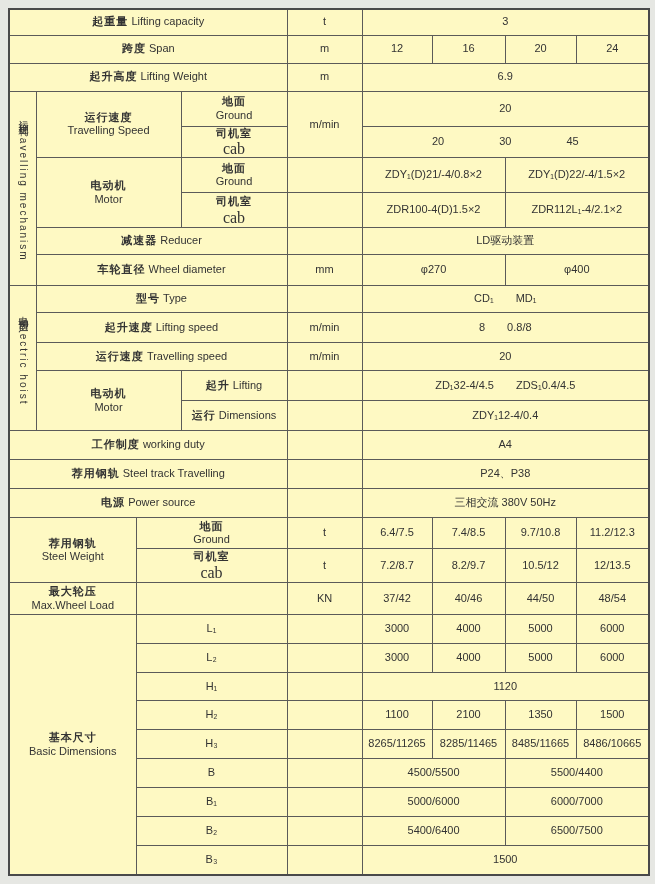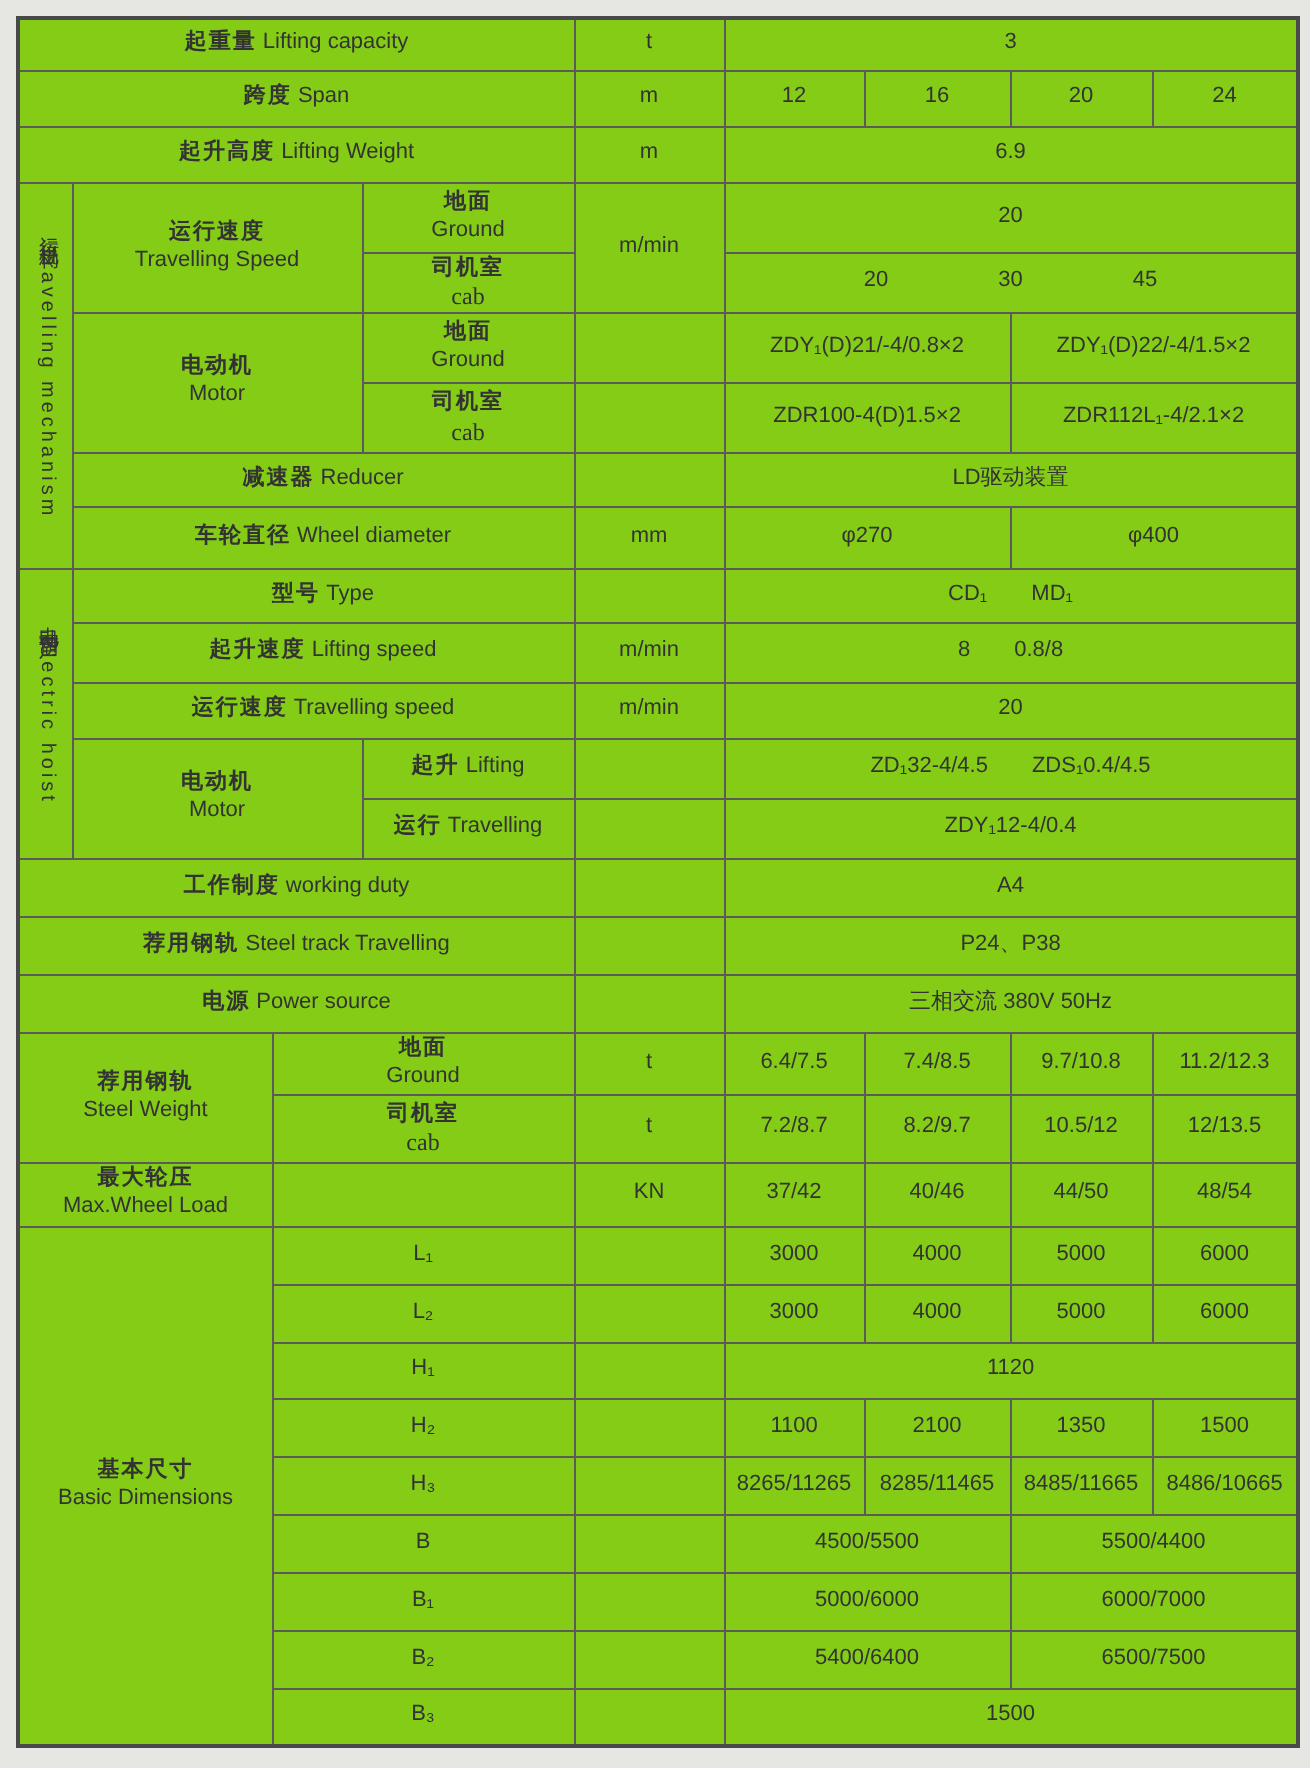--- a/index.html
+++ b/index.html
@@ -7,38 +7,38 @@
     width:655px;height:884px;
     background:#e6e7e3;
     font-family:"Liberation Sans","DejaVu Sans",sans-serif;
     color:#333;
   }
   table.spec{
     border-collapse:collapse;
     table-layout:fixed;
     width:640px;
     margin:8px 0 0 8px;
-    background:#84cc16;
+    background:#fef9c3;
     border:2px solid #49494a;
   }
   td{
     border:1px solid #5b5b59;
     padding:0 2px;
     text-align:center;
     vertical-align:middle;
     font-size:11px;
     line-height:1.25;
     overflow:hidden;
   }
   .zh{font-weight:600;letter-spacing:1px;}
   .en{font-weight:400;}
   .blk{display:block;}
   .cab{
     font-family:"Liberation Serif","DejaVu Serif",serif;
-    font-size:12px;font-weight:400;letter-spacing:0;
+    font-size:16px;font-weight:400;letter-spacing:0;
     display:block;line-height:1;margin-top:1px;
   }
   .vlabel{
     writing-mode:vertical-lr;
     text-orientation:mixed;
     display:inline-block;
     font-size:10px;
     letter-spacing:2px;
     white-space:nowrap;
   }
@@ -187,21 +187,21 @@
     <td></td>
     <td colspan="4">
       <div class="flexvals">
         <span class="num">ZD₁32-4/4.5</span>
         <span class="num">ZDS₁0.4/4.5</span>
       </div>
     </td>
   </tr>
 
   <tr style="height:30px">
-    <td><span class="zh">运行</span> <span class="en">Travelling</span></td>
+    <td><span class="zh">运行</span> <span class="en">Dimensions</span></td>
     <td></td>
     <td colspan="4" class="num">ZDY₁12-4/0.4</td>
   </tr>
 
   <tr style="height:29px">
     <td colspan="4"><span class="zh">工作制度</span> <span class="en">working duty</span></td>
     <td></td>
     <td colspan="4" class="num">A4</td>
   </tr>
 

